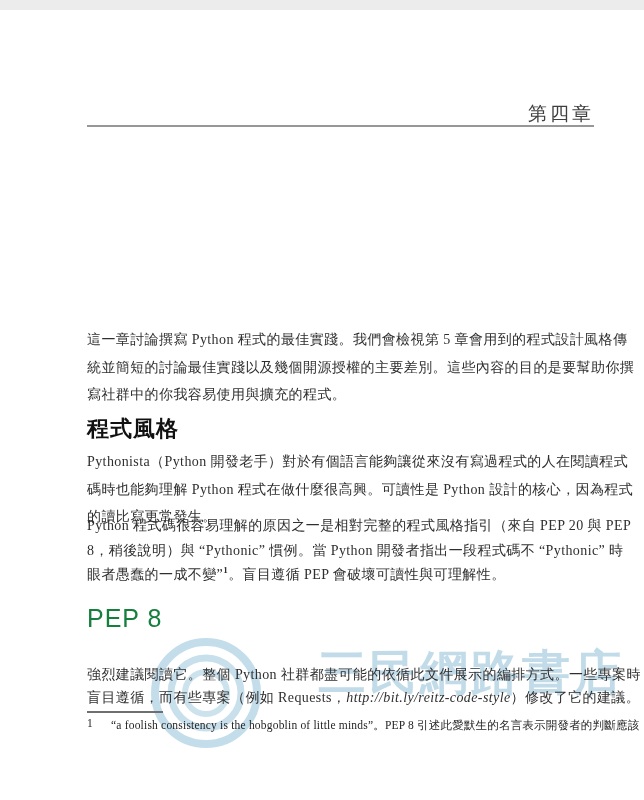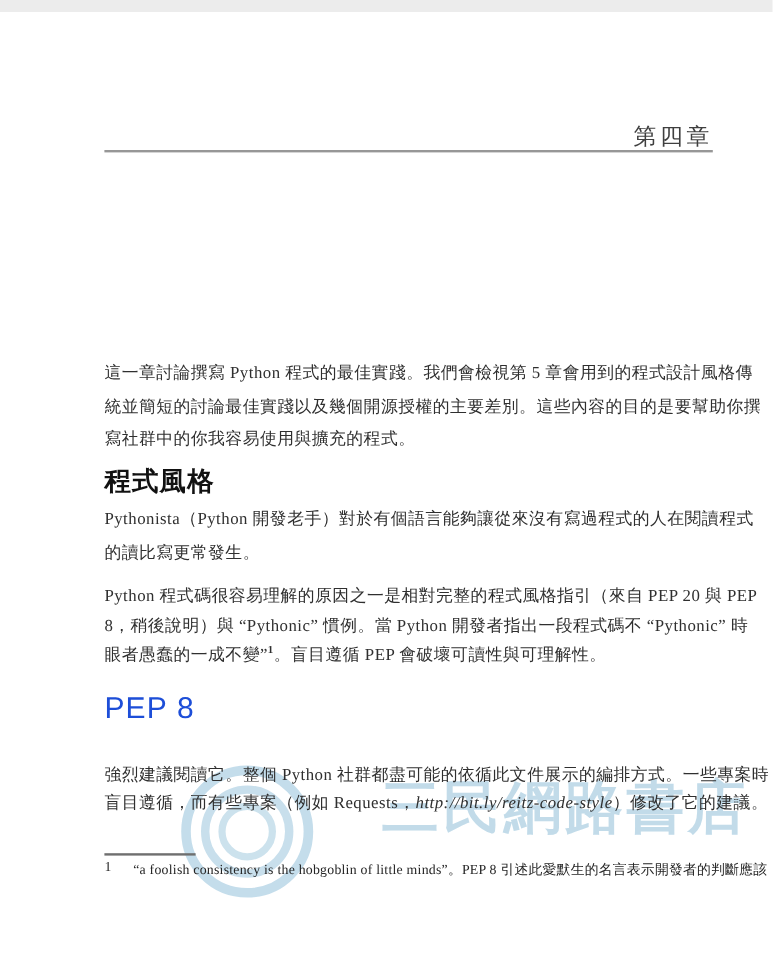--- a/index.html
+++ b/index.html
@@ -22,32 +22,32 @@
     position:absolute;top:101px;right:50px;
     font-family:"Liberation Sans","DejaVu Sans",sans-serif;
     font-size:19px;letter-spacing:3px;color:#3f3f3f;white-space:nowrap;
   }
   .chapter-rule{position:absolute;left:87px;top:125px;width:507px;height:2px;background:#979797;}
   .page-title{
     position:absolute;top:143px;right:48px;
     font-family:"Liberation Sans","DejaVu Sans",sans-serif;font-weight:800;
     font-size:43px;letter-spacing:4px;color:#151515;white-space:nowrap;
   }
-  .block{position:absolute;left:87px;width:510px;}
+  .block{position:absolute;left:87px;width:510px;margin-top:28px;}
   .para .ln{white-space:nowrap;font-size:14px;letter-spacing:.4px;}
   .intro{top:298px;}       .intro .ln{line-height:27.5px;}
   .h-style{
     top:386px;font-family:"Liberation Sans","DejaVu Sans",sans-serif;
     font-weight:700;font-size:22px;color:#111;letter-spacing:1px;
   }
   .pythonista{top:420px;}  .pythonista .ln{line-height:27.5px;}
   .readable{top:486px;}    .readable .ln{line-height:24.5px;}
   .h-pep8{
     top:576px;font-family:"Liberation Sans","DejaVu Sans",sans-serif;
-    font-weight:400;font-size:25px;color:#1d4ed8;letter-spacing:1px;
+    font-weight:400;font-size:25px;color:#15803d;letter-spacing:1px;
   }
   .pep8p1{top:609px;}      .pep8p1 .ln{line-height:23px;}
   .pep8p2{top:636px;}      .pep8p2 .ln{line-height:22.5px;}
   .url{font-style:italic;}
   sup.fn-ref{font-size:9px;font-weight:700;vertical-align:super;line-height:0;}
   .footnote-rule{position:absolute;left:87px;top:711px;width:76px;height:1.5px;background:#6f6f6f;}
   .footnote{position:absolute;left:87px;top:717px;width:515px;display:flex;font-size:11.5px;color:#242424;}
   .fn-num{width:24px;flex:0 0 24px;}
   .fn-body .ln{white-space:nowrap;line-height:17px;letter-spacing:.2px;}
 </style>
@@ -75,20 +75,21 @@
     <div class="block para intro">
       <div class="ln">這一章討論撰寫 Python 程式的最佳實踐。我們會檢視第 5 章會用到的程式設計風格傳</div>
       <div class="ln">統並簡短的討論最佳實踐以及幾個開源授權的主要差別。這些內容的目的是要幫助你撰</div>
       <div class="ln">寫社群中的你我容易使用與擴充的程式。</div>
     </div>
 
     <div class="block h-style">程式風格</div>
 
     <div class="block para pythonista">
       <div class="ln">Pythonista（Python 開發老手）對於有個語言能夠讓從來沒有寫過程式的人在閱讀程式</div>
+      <div class="ln">碼時也能夠理解 Python 程式在做什麼很高興。可讀性是 Python 設計的核心，因為程式</div>
       <div class="ln">的讀比寫更常發生。</div>
     </div>
 
     <div class="block para readable">
       <div class="ln">Python 程式碼很容易理解的原因之一是相對完整的程式風格指引（來自 PEP 20 與 PEP</div>
       <div class="ln">8，稍後說明）與 “Pythonic” 慣例。當 Python 開發者指出一段程式碼不 “Pythonic” 時</div>
       <div class="ln"><span>眼者愚蠢的一成不變”</span><sup class="fn-ref">1</sup><span>。盲目遵循 PEP 會破壞可讀性與可理解性。</span></div>
     </div>
 
     <div class="block h-pep8">PEP 8</div>

